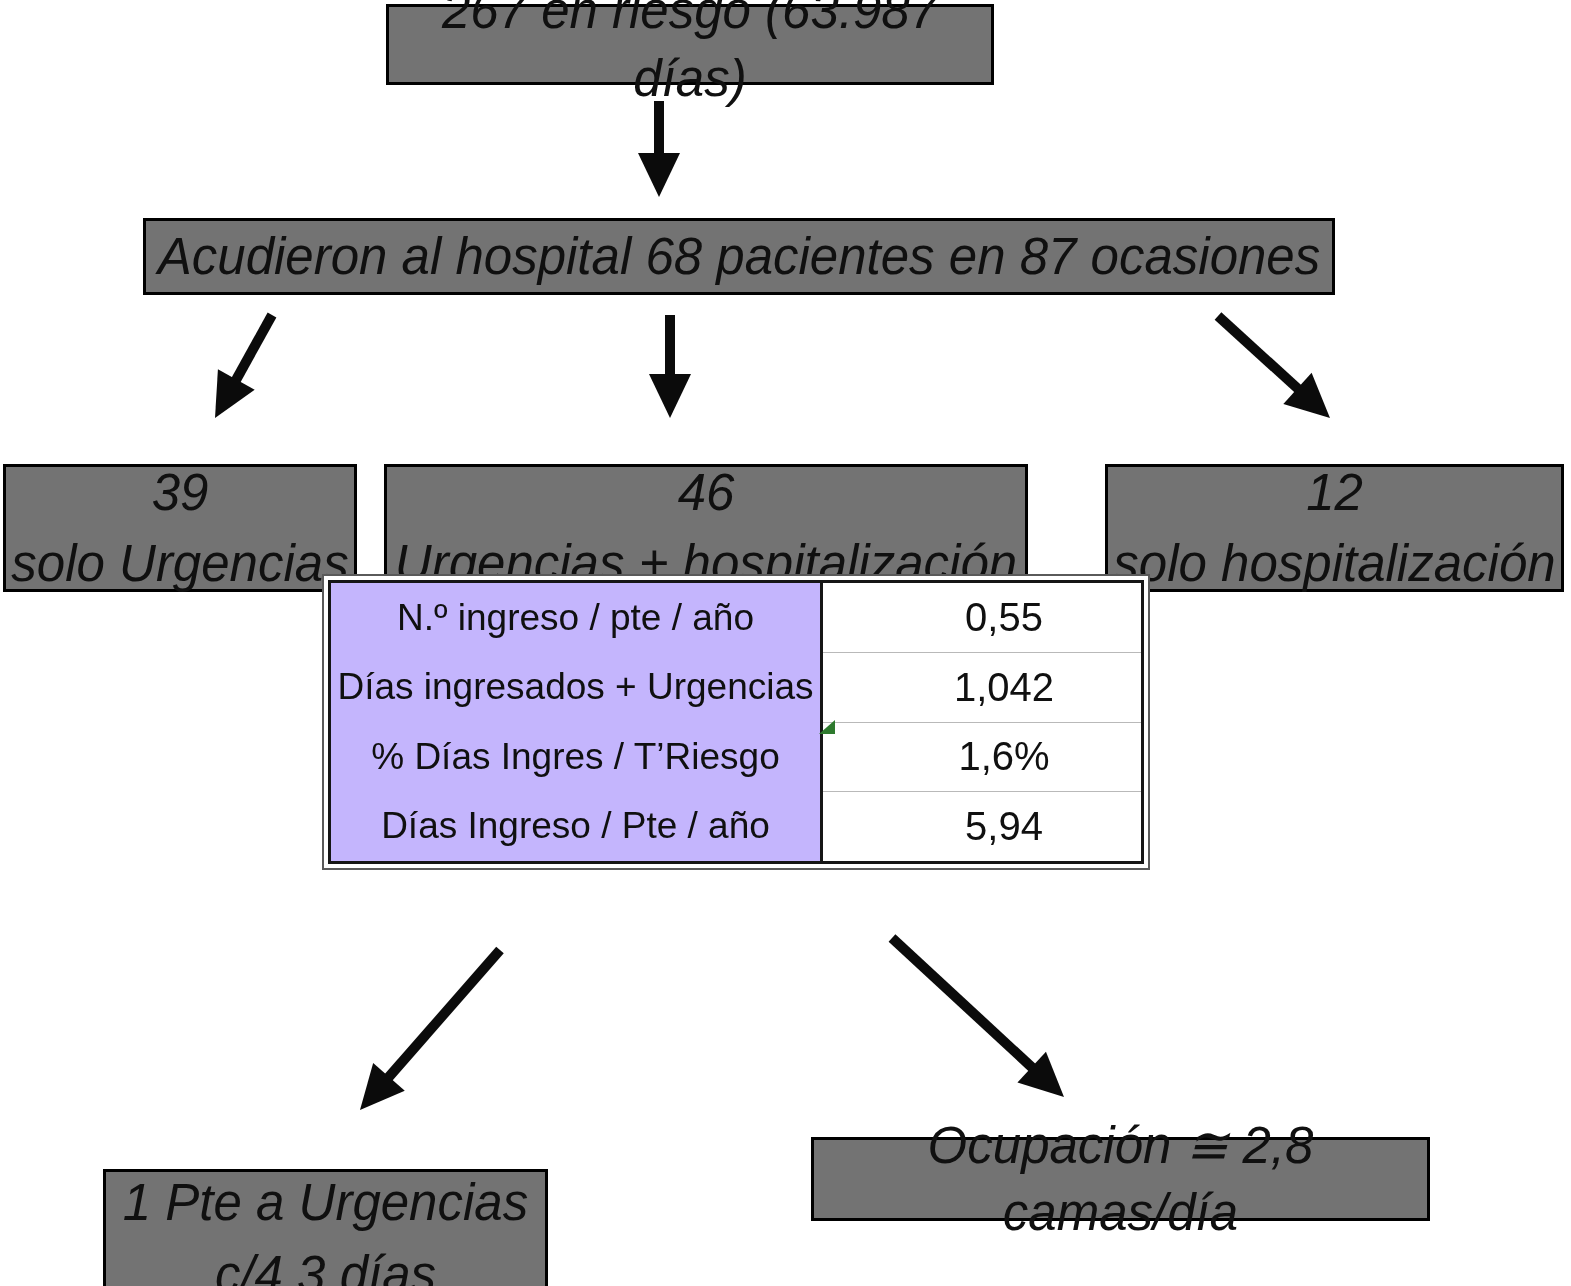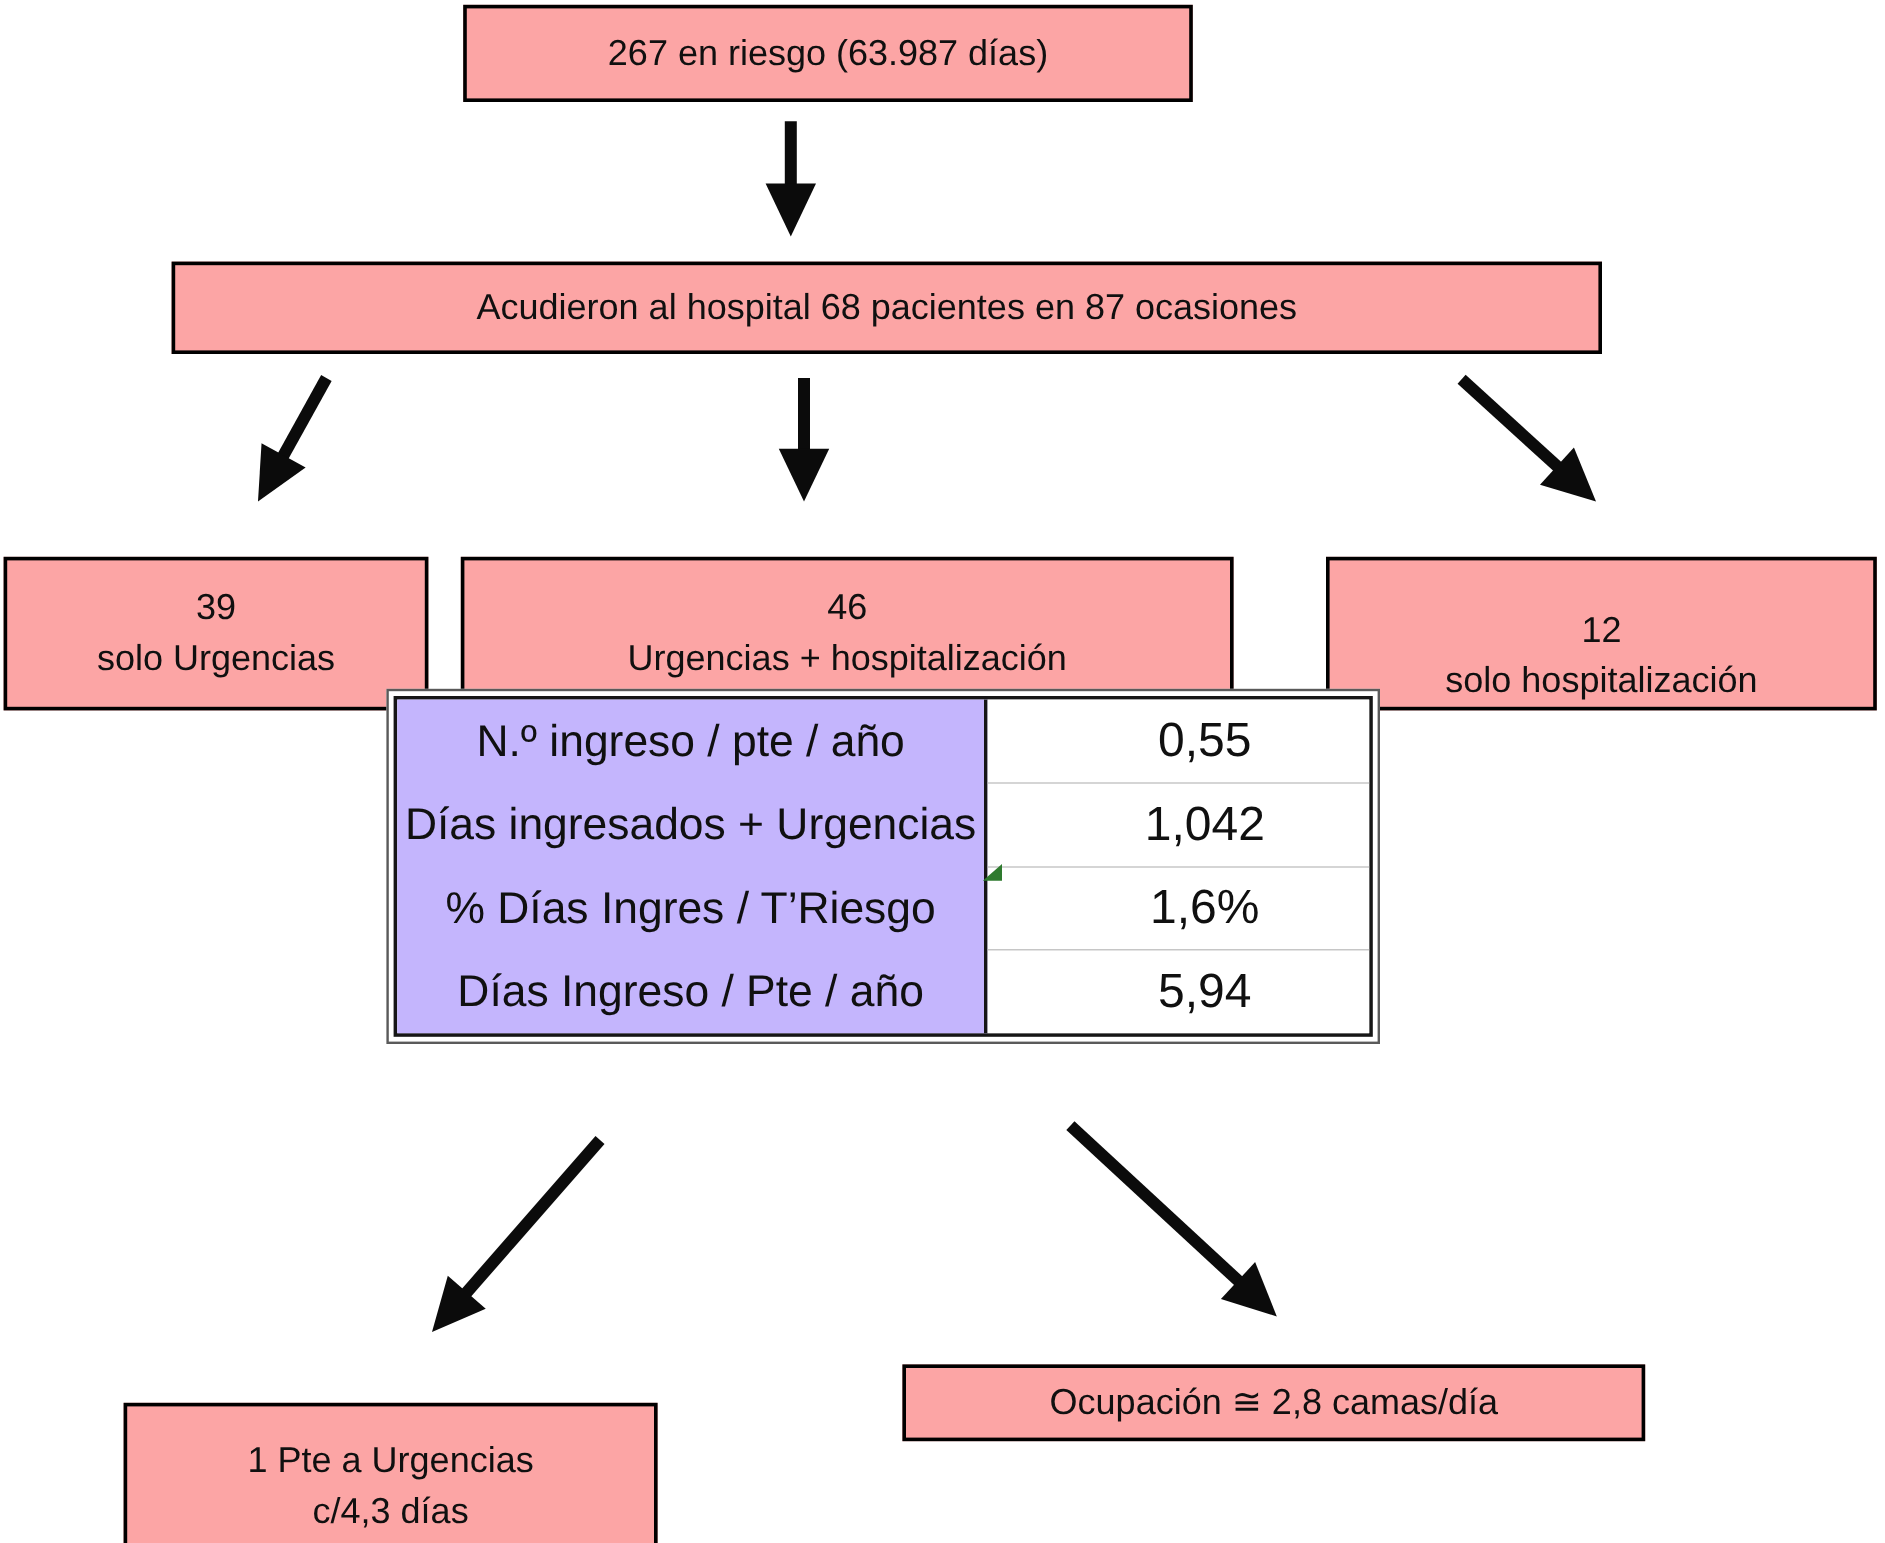--- a/index.html
+++ b/index.html
@@ -1,23 +1,23 @@
 <!DOCTYPE html>
 <html><head>
 <meta charset="utf-8">
 <style>
   html,body{margin:0;padding:0;}
   body{
     width:1571px;height:1286px;position:relative;background:#ffffff;
     font-family:"Liberation Sans", sans-serif;color:#101010;
   }
   .box{
-    position:absolute;border:3px solid #000;background:#fca5a5;
+    position:absolute;border:3px solid #000;background:#737373;
     display:flex;flex-direction:column;align-items:center;justify-content:center;
-    text-align:center;font-size:30px;line-height:1.32;box-sizing:border-box;
+    text-align:center;font-size:51px;line-height:1.32;box-sizing:border-box;font-style:italic;
   }
   #arrow-layer{position:absolute;left:0;top:0;width:1571px;height:1286px;pointer-events:none;}
   
   .table-frame{
     position:absolute;left:322px;top:574px;width:828px;height:296px;
     border:2px solid #5a5a5a;background:#fff;padding:4px;box-sizing:border-box;
   }
   .table-inner{display:flex;height:100%;border:3px solid #161616;box-sizing:border-box;}
   .col-labels{
     width:492px;display:flex;flex-direction:column;
@@ -74,21 +74,21 @@
 </div>
 
 <div class="box two-line" style="left:3px;top:432px;width:354px;height:128px;">
   <span>39</span>
   <span>solo Urgencias</span>
 </div>
 <div class="box two-line" style="left:384px;top:432px;width:644px;height:128px;">
   <span>46</span>
   <span>Urgencias + hospitalización</span>
 </div>
-<div class="box two-line" style="left:1105px;top:432px;width:459px;height:128px;justify-content:flex-end;">
+<div class="box two-line" style="left:1105px;top:432px;width:459px;height:128px;">
   <span>12</span>
   <span>solo hospitalización</span>
 </div>
 
 <div class="table-frame">
   <div class="table-inner">
     <div class="col-labels" id="label-col" style="background: #c4b5fd;">
       <div class="tlabel">N.º ingreso / pte / año</div>
       <div class="tlabel">Días ingresados + Urgencias</div>
       <div class="tlabel">% Días Ingres / T’Riesgo</div>
@@ -104,15 +104,15 @@
 </div>
 
 <svg class="marker" viewBox="0 0 17 16">
   <polygon id="marker-poly" points="0,15 16,1 16,15" fill="#2e7a2e"></polygon>
 </svg>
 
 <div class="box two-line" style="left:103px;top:1137px;width:445px;height:139px;align-items:center;">
   <span>1 Pte a Urgencias</span>
   <span>c/4,3 días</span>
 </div>
-<div class="box" style="left:752px;top:1137px;width:619px;height:64px;">
+<div class="box" style="left:811px;top:1137px;width:619px;height:84px;">
   <span>Ocupación  ≅ 2,8 camas/día</span>
 </div>
 
 </body></html>

